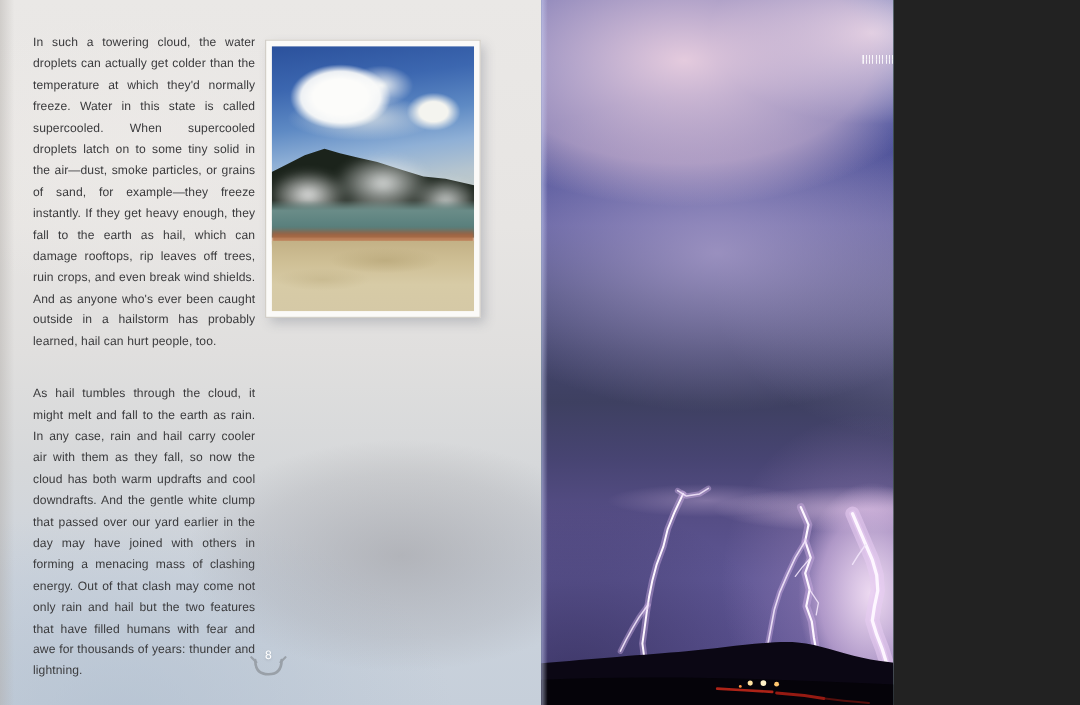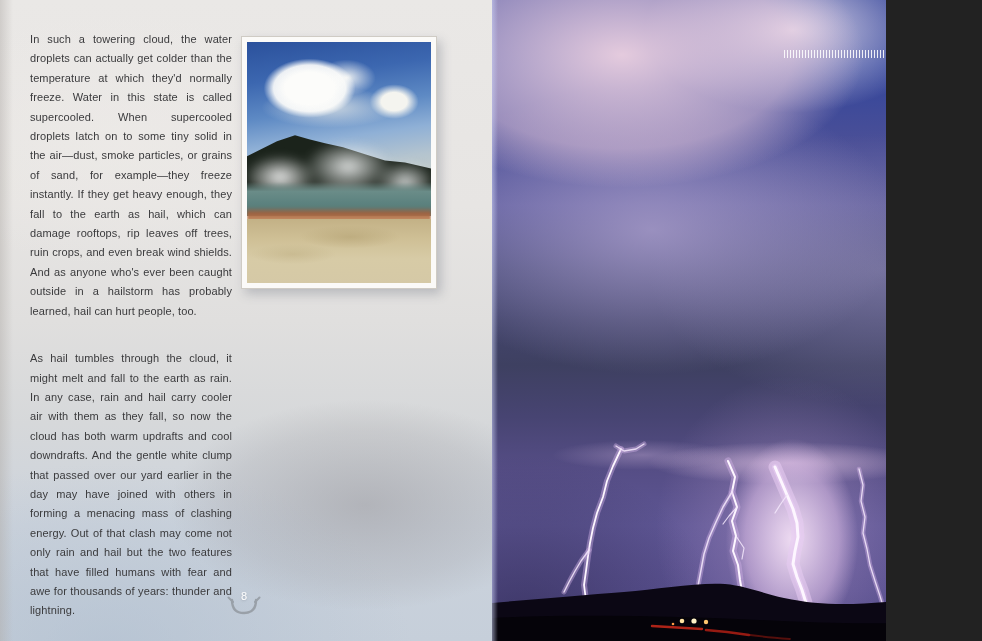--- a/index.html
+++ b/index.html
@@ -1,17 +1,17 @@
 <!DOCTYPE html>
 <html><head>
 <meta charset="utf-8">
 <style>
   html,body{margin:0;padding:0;background:#222;}
   .spread{
-    position:relative;width:886px;height:641px;overflow:hidden;
+    position:relative;width:812px;height:641px;overflow:hidden;
     font-family:"Liberation Sans",sans-serif;background:#86efac;
   }
   
   .page-left{
     position:absolute;left:0;top:0;width:492px;height:641px;
     background:
       radial-gradient(ellipse 250px 135px at 365px 505px, rgba(150,148,152,0.50), rgba(150,148,152,0.20) 55%, rgba(150,148,152,0) 78%),
       radial-gradient(ellipse 420px 260px at 110px 650px, rgba(172,188,206,0.55), rgba(172,188,206,0) 72%),
       radial-gradient(ellipse 300px 170px at 120px 140px, rgba(238,235,232,0.65), rgba(238,235,232,0) 75%),
       linear-gradient(180deg,#eae8e6 0%,#e7e5e3 32%,#e0dfde 50%,#d6d8da 66%,#ccd3dc 82%,#c6cfda 100%);

